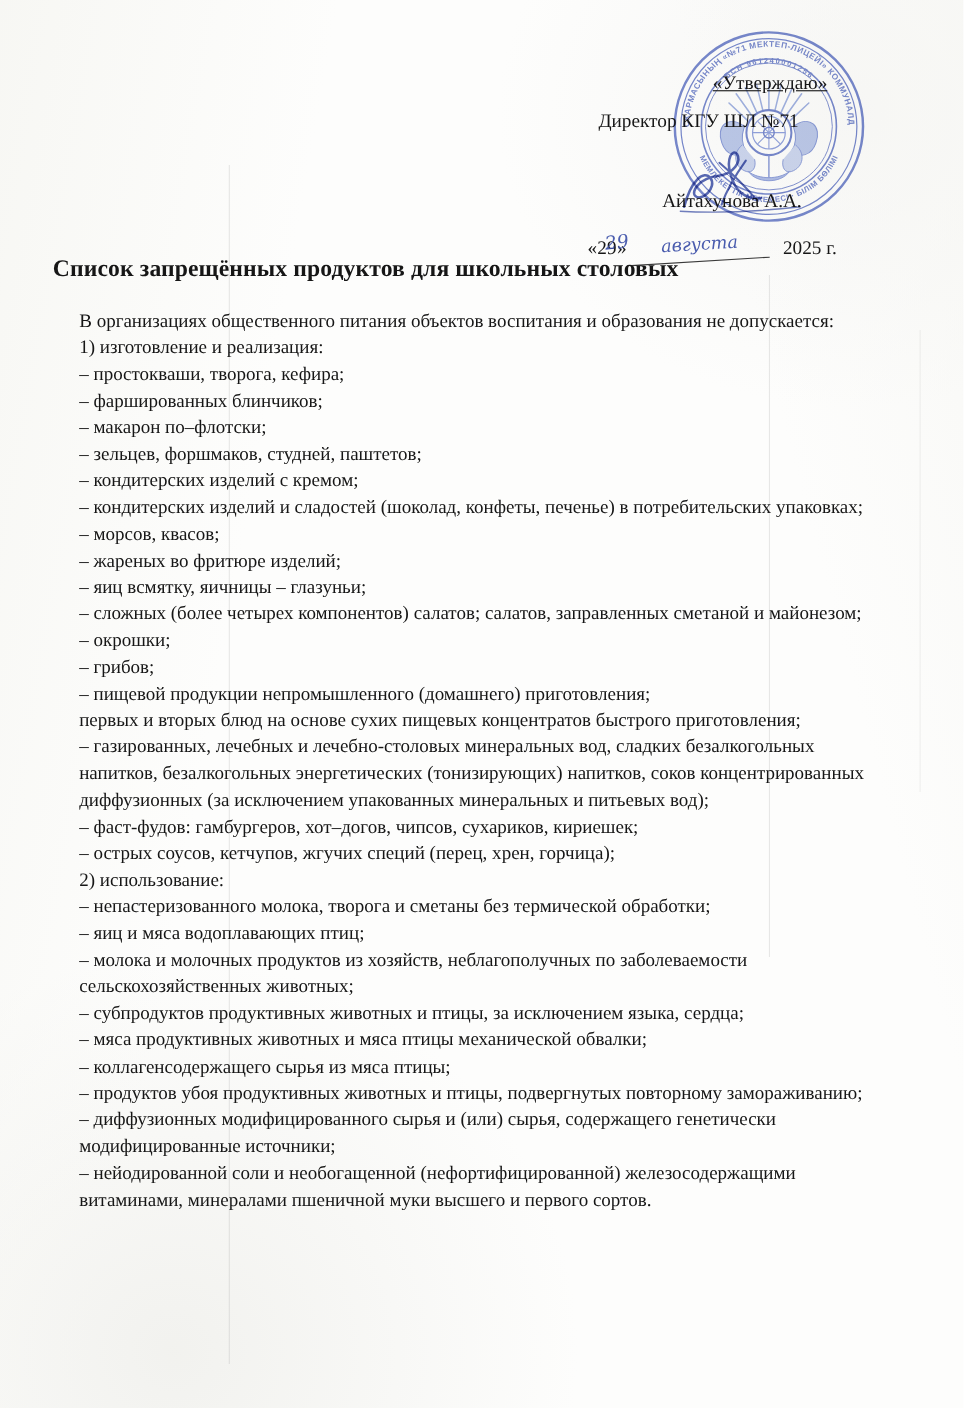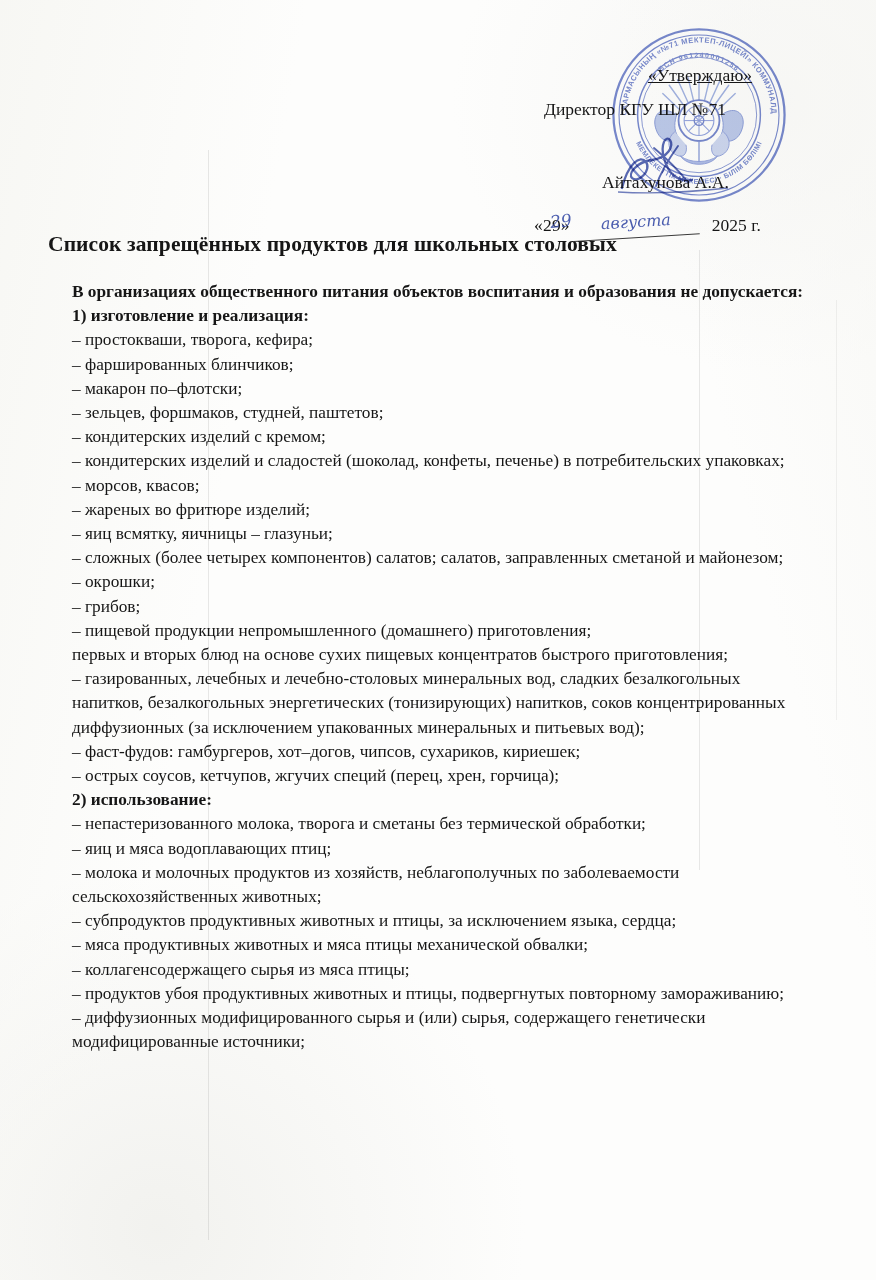--- a/index.html
+++ b/index.html
@@ -129,21 +129,21 @@
   #body-text {
     position: absolute;
     top: 280px;
     left: 72px;
     width: 736px;
     font-size: 17.3px;
     line-height: 24.2px;
     text-align: left;
   }
   .para        { margin: 0; }
-  .para.bold   { font-weight: bold; }
+  .para.bold   { font-weight: normal; }
   .para.item   { }
   .para.cont   { }
 </style>
 </head>
 <body>
 
 <div id="page">
 
   <div id="paper-texture"></div>
 
@@ -263,15 +263,16 @@
       <p class="para item">– острых соусов, кетчупов, жгучих специй (перец, хрен, горчица);</p>
       <p class="para bold">2) использование:</p>
       <p class="para item">– непастеризованного молока, творога и сметаны без термической обработки;</p>
       <p class="para item">– яиц и мяса водоплавающих птиц;</p>
       <p class="para item">– молока и молочных продуктов из хозяйств, неблагополучных по заболеваемости сельскохозяйственных животных;</p>
       <p class="para item">– субпродуктов продуктивных животных и птицы, за исключением языка, сердца;</p>
       <p class="para item">– мяса продуктивных животных и мяса птицы механической обвалки;</p>
       <p class="para item">– коллагенсодержащего сырья из мяса птицы;</p>
       <p class="para item">– продуктов убоя продуктивных животных и птицы, подвергнутых повторному замораживанию;</p>
       <p class="para item">– диффузионных модифицированного сырья и (или) сырья, содержащего генетически модифицированные источники;</p>
+      <p class="para item">– нейодированной соли и необогащенной (нефортифицированной) железосодержащими витаминами, минералами пшеничной муки высшего и первого сортов.</p>
     </div>
 
 </div>
 
 </body></html>

